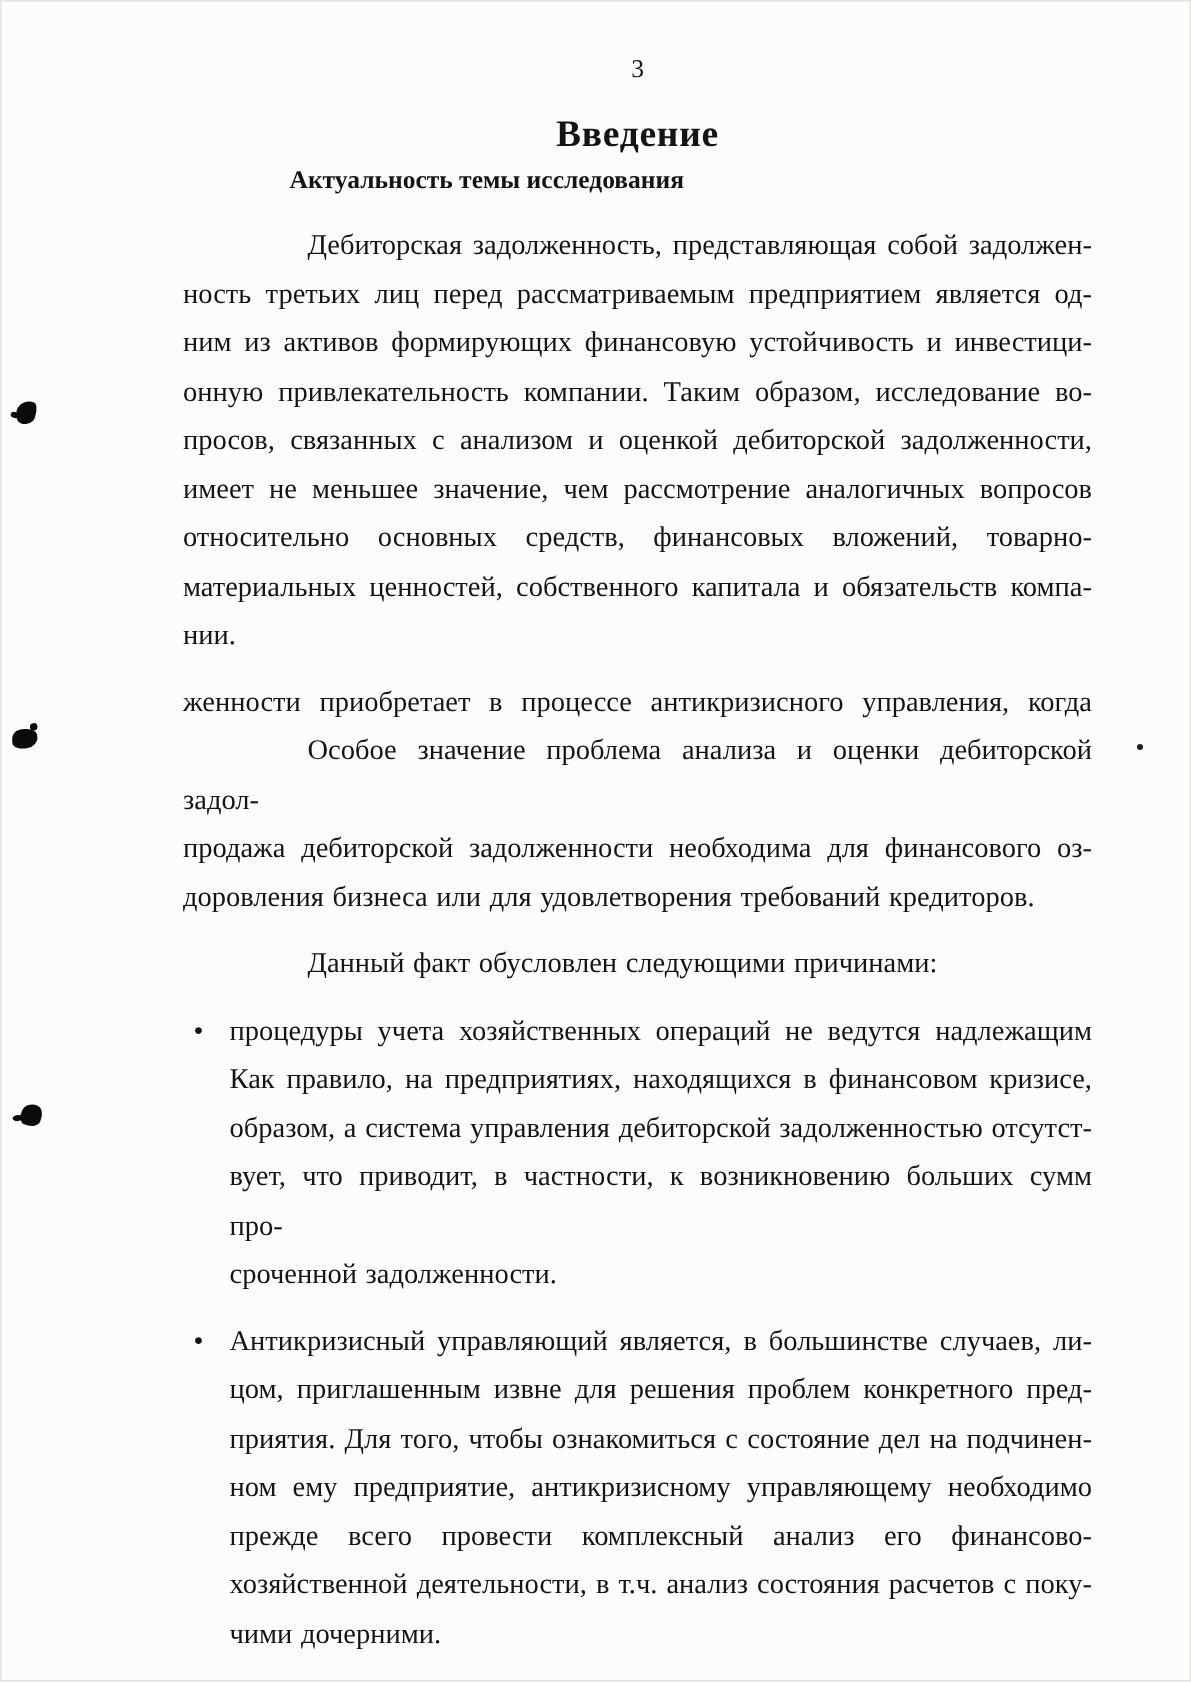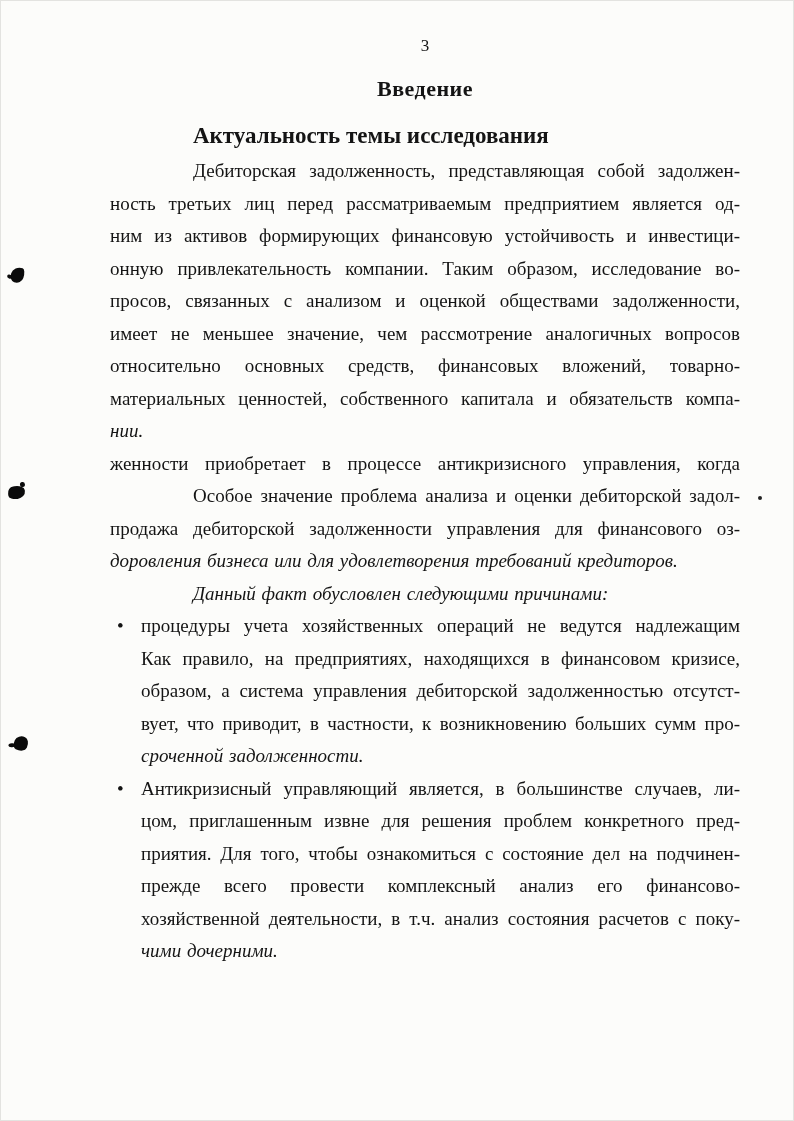--- a/index.html
+++ b/index.html
@@ -21,46 +21,44 @@
     box-shadow: inset 0 0 0 1px #e3e3e0;
   }
   .page-number {
     text-align: center;
     font-size: 17px;
     line-height: 20px;
   }
   .title {
     margin: 20px 0 0 0;
     text-align: center;
-    font-size: 22px;
+    font-size: 25px;
     font-weight: bold;
     letter-spacing: 0.5px;
   }
   .heading {
-    margin-top: 18px;
-    font-size: 23px;
+    font-size: 17px;
     font-weight: bold;
     text-indent: 83px;
     line-height: 32px;
   }
   .content {
     margin-top: 3px;
     font-size: 19px;
     line-height: 32.5px;
     word-spacing: 1px;
   }
-  .paragraph { margin: 0; }
+  .paragraph { margin: 12px; }
   .line {
     text-align: justify;
     text-align-last: justify;
     white-space: normal;
   }
   .line.last {
     text-align-last: left;
-    font-style: italic;
   }
   .indent .line.first {
     text-indent: 83px;
   }
   .bullet {
     position: relative;
     padding-left: 31px;
   }
   .bullet .marker {
     position: absolute;
@@ -115,48 +113,49 @@
 <div class="page">
   <div class="page-number">3</div>
   <h1 class="title">Введение</h1>
   <div class="heading">Актуальность темы исследования</div>
   <div class="content" id="content">
       <div class="paragraph indent">
         <div class="line first">Дебиторская задолженность, представляющая собой задолжен-</div>
         <div class="line">ность третьих лиц перед рассматриваемым предприятием является од-</div>
         <div class="line">ним из активов формирующих финансовую устойчивость и инвестици-</div>
         <div class="line">онную привлекательность компании. Таким образом, исследование во-</div>
-        <div class="line">просов, связанных с анализом и оценкой обществами задолженности,</div>
+        <div class="line">просов, связанных с анализом и оценкой дебиторской задолженности,</div>
         <div class="line">имеет не меньшее значение, чем рассмотрение аналогичных вопросов</div>
         <div class="line">относительно основных средств, финансовых вложений, товарно-</div>
         <div class="line">материальных ценностей, собственного капитала и обязательств компа-</div>
         <div class="line last">нии.</div>
       </div>
       <div class="paragraph indent">
         <div class="line">женности приобретает в процессе антикризисного управления, когда</div>
         <div class="line first">Особое значение проблема анализа и оценки дебиторской задол-</div>
-        <div class="line">продажа дебиторской задолженности управления для финансового оз-</div>
+        <div class="line">продажа дебиторской задолженности необходима для финансового оз-</div>
         <div class="line last">доровления бизнеса или для удовлетворения требований кредиторов.</div>
       </div>
       <div class="paragraph indent">
         <div class="line first last">Данный факт обусловлен следующими причинами:</div>
       </div>
       <div class="paragraph bullet">
         <span class="marker">•</span>
         <div class="line">процедуры учета хозяйственных операций не ведутся надлежащим</div>
         <div class="line first">Как правило, на предприятиях, находящихся в финансовом кризисе,</div>
         <div class="line">образом, а система управления дебиторской задолженностью отсутст-</div>
         <div class="line">вует, что приводит, в частности, к возникновению больших сумм про-</div>
         <div class="line last">сроченной задолженности.</div>
       </div>
       <div class="paragraph bullet">
         <span class="marker">•</span>
         <div class="line first">Антикризисный управляющий является, в большинстве случаев, ли-</div>
         <div class="line">цом, приглашенным извне для решения проблем конкретного пред-</div>
         <div class="line">приятия. Для того, чтобы ознакомиться с состояние дел на подчинен-</div>
+        <div class="line">ном ему предприятие, антикризисному управляющему необходимо</div>
         <div class="line">прежде всего провести комплексный анализ его финансово-</div>
         <div class="line">хозяйственной деятельности, в т.ч. анализ состояния расчетов с поку-</div>
         <div class="line last">чими дочерними.</div>
       </div>
     </div>
 
   <div class="blot blot-1"></div>
   <div class="blot blot-2"></div>
   <div class="blot blot-3"></div>
   <div class="speck"></div>

